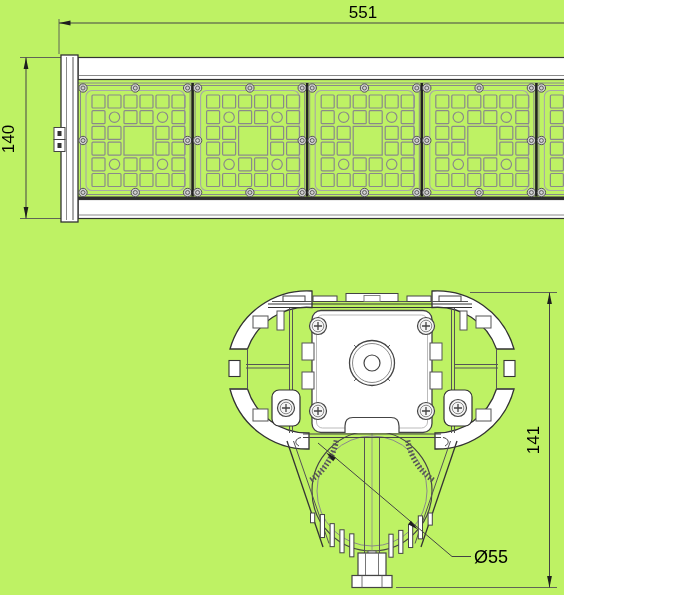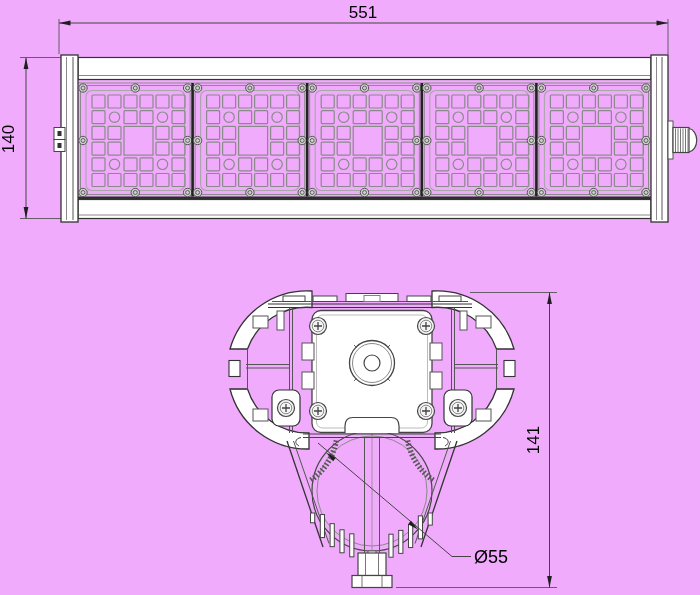--- a/index.html
+++ b/index.html
@@ -1,16 +1,16 @@
 <!DOCTYPE html>
 <html><head>
 <meta charset="utf-8">
 <style>
   html,body{margin:0;padding:0;background:#fff;}
-  .page{width:700px;height:595px;position:relative;background:#f0abfc;overflow:hidden;
+  .page{width:564px;height:595px;position:relative;background:#bef264;overflow:hidden;
         font-family:"Liberation Sans", sans-serif;}
   svg{display:block;}
   text.dim{font-family:"Liberation Sans", sans-serif;font-size:17px;fill:#000;}
   text.dim-big{font-family:"Liberation Sans", sans-serif;font-size:18px;fill:#000;}
   .ext{stroke:#555;stroke-width:0.9;fill:none;}
   .dimline{stroke:#444;stroke-width:1;fill:none;}
   .arrow{fill:#1e1e1e;stroke:none;}
   .outline{stroke:#333;stroke-width:1.3;fill:#fff;}
   .thin{stroke:#555;stroke-width:1;fill:none;}
   .lite{stroke:#8a8a8a;stroke-width:1;fill:none;}

